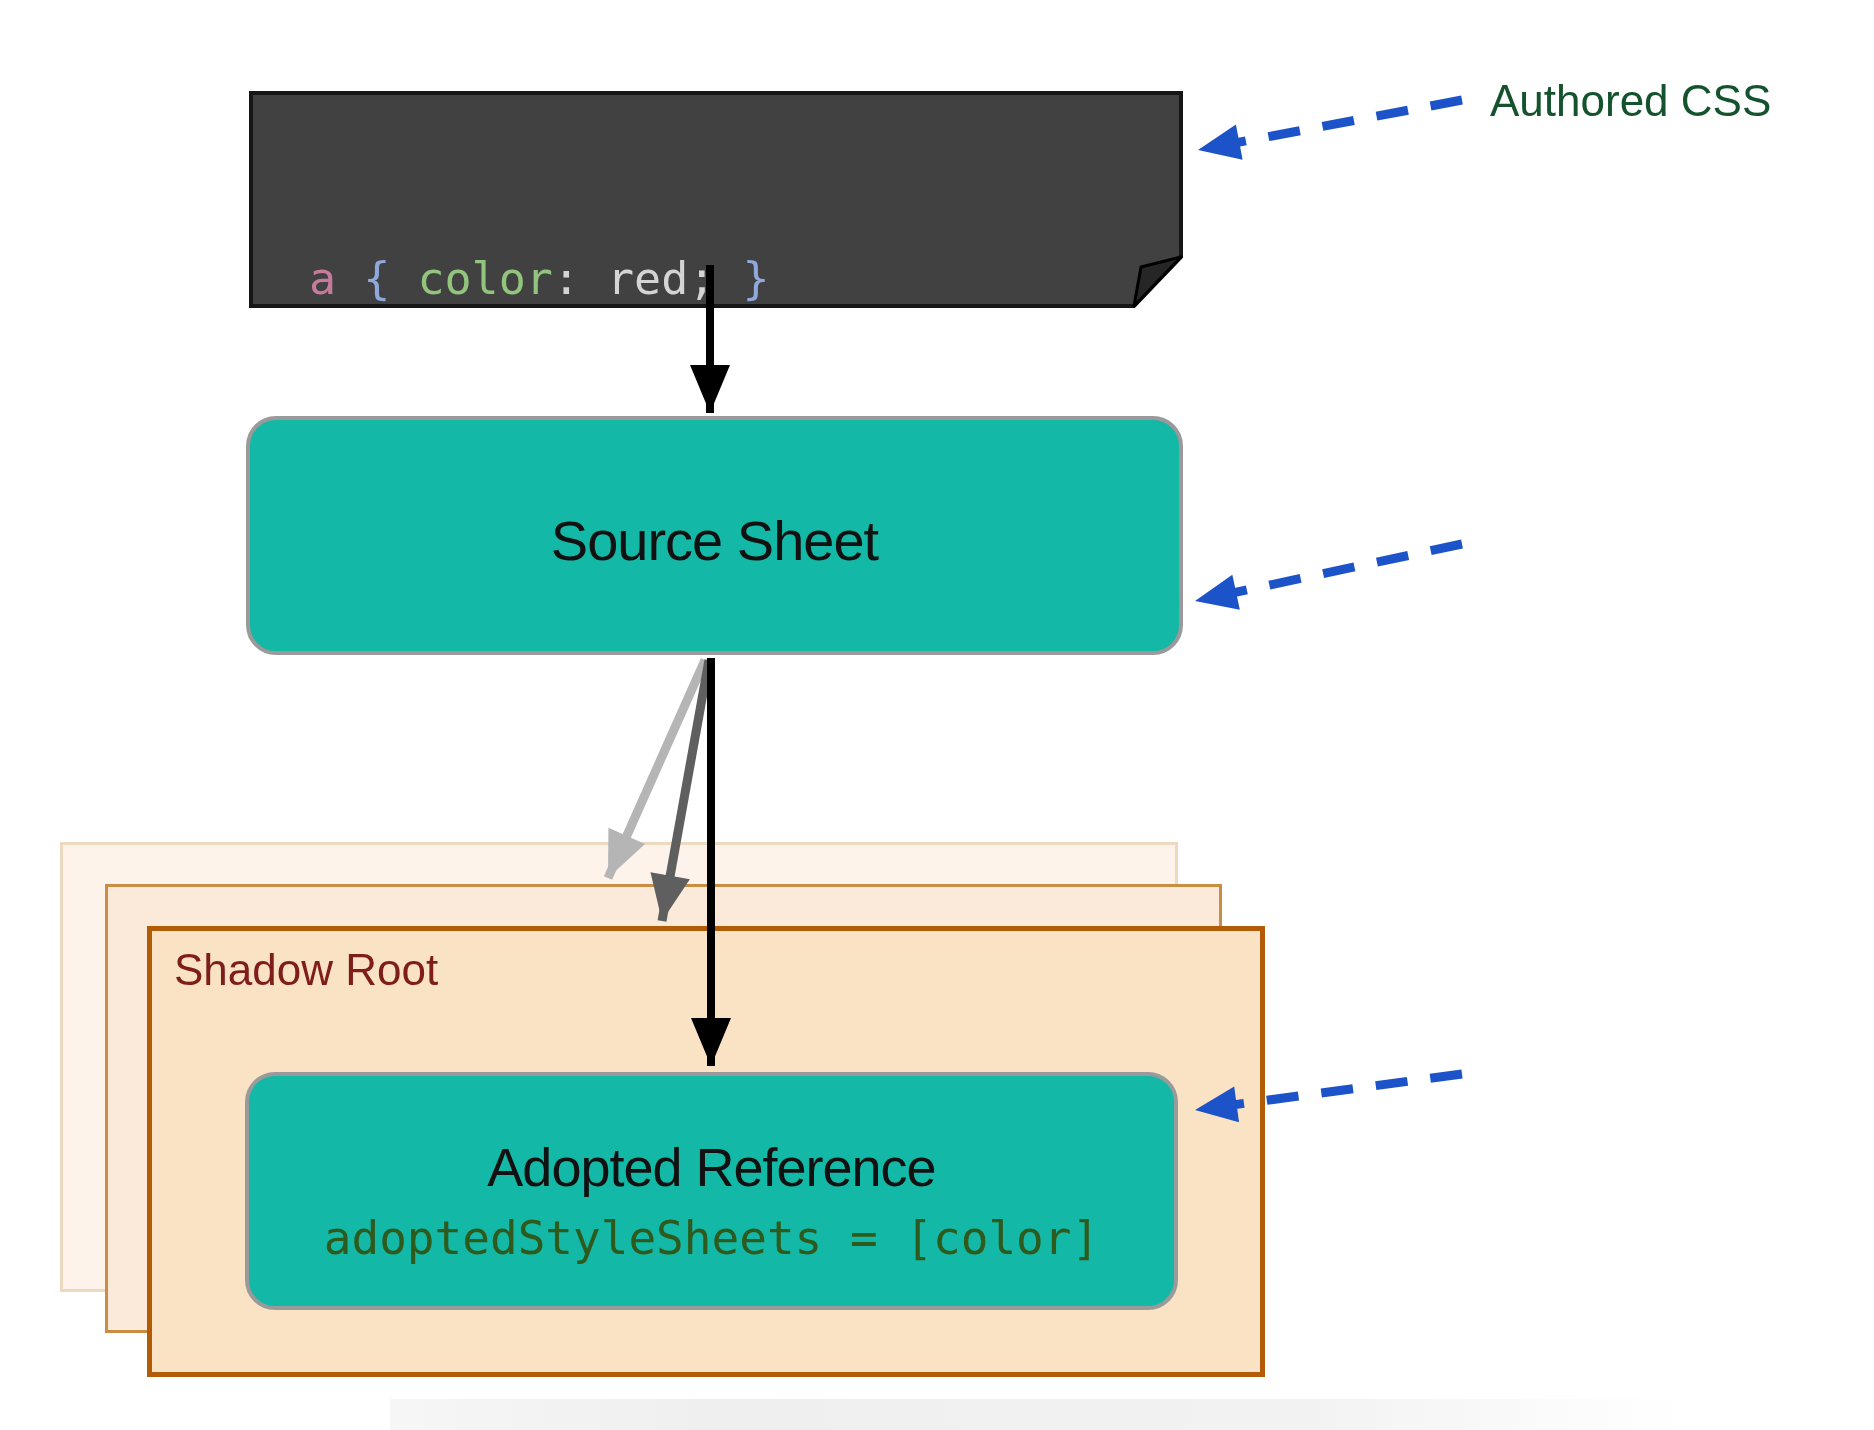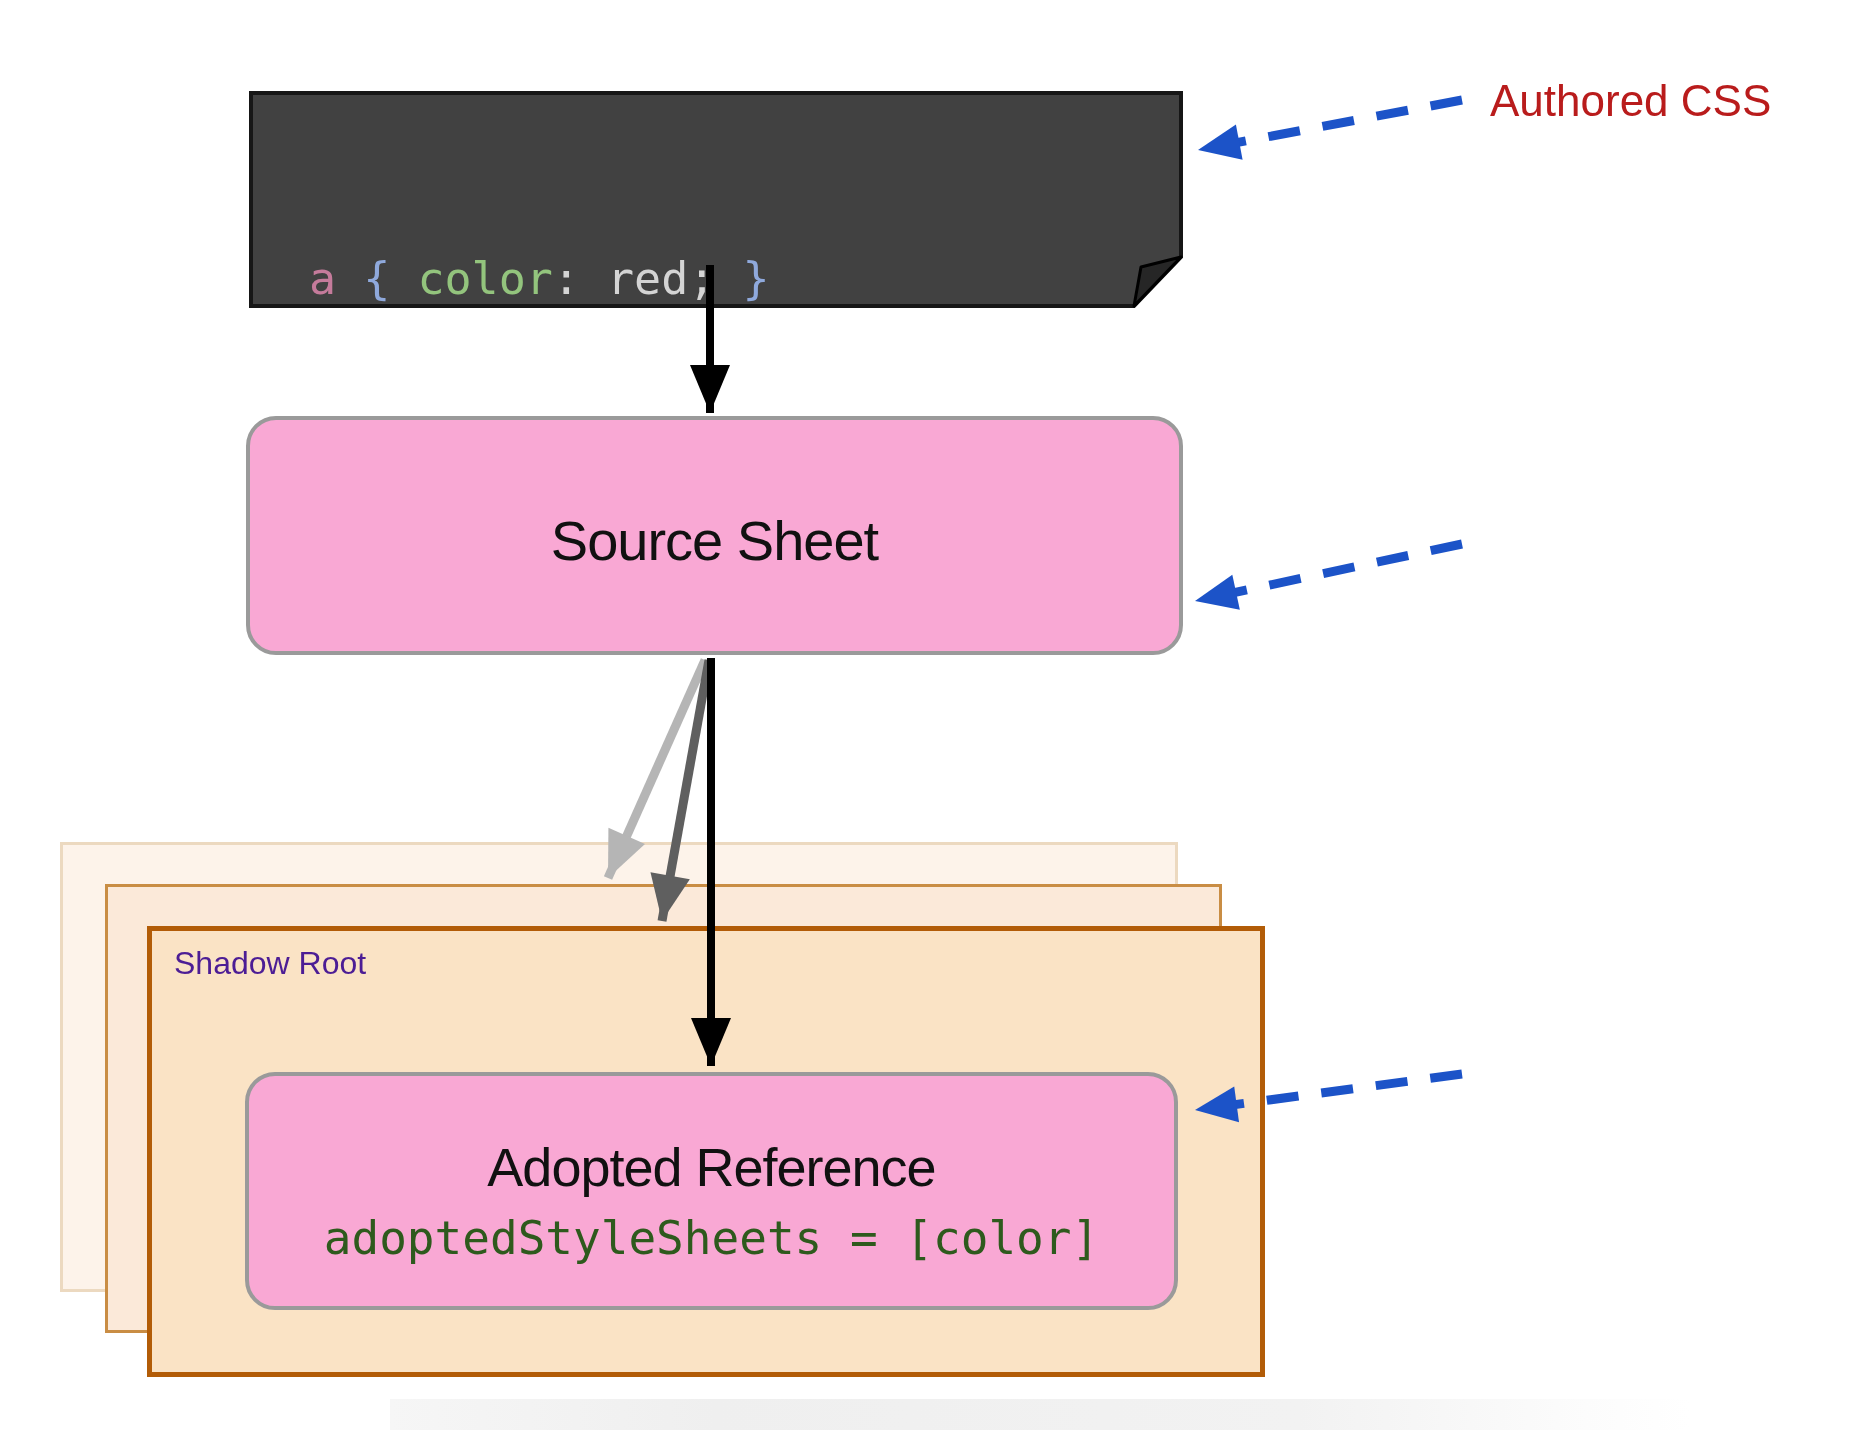--- a/index.html
+++ b/index.html
@@ -18,40 +18,40 @@
     font-family:"DejaVu Sans Mono","Liberation Mono",monospace;
     font-size:45px;line-height:62px;white-space:pre;
   }
   .tok-sel{color:#c57b9b;}
   .tok-brace{color:#8fa9dc;}
   .tok-prop{color:#93c47d;}
   .tok-val{color:#d4d4d4;}
   
   .box{
     position:absolute;box-sizing:border-box;
-    background:#f9a8d4;border:4px solid #9a9a9a;border-radius:30px;
+    background:#14b8a6;border:4px solid #9a9a9a;border-radius:30px;
     display:flex;flex-direction:column;align-items:center;justify-content:center;
     text-align:center;
   }
   .source-box{left:246px;top:416px;width:937px;height:239px;padding-top:10px;}
   .box-title{color:#111111;font-size:56px;line-height:62px;letter-spacing:-1px;}
   .box-code{
     font-family:"DejaVu Sans Mono","Liberation Mono",monospace;
     font-size:46px;line-height:56px;color:#2e5a1d;margin-top:12px;white-space:pre;
   }
   
   .sheet{position:absolute;box-sizing:border-box;}
   .sheet-back{left:60px;top:842px;width:1118px;height:450px;background:#fdf3ea;border:3px solid #ecd9c0;}
   .sheet-middle{left:105px;top:884px;width:1117px;height:449px;background:#fbe9d9;border:3px solid #c98d44;}
   .sheet-front{left:147px;top:926px;width:1118px;height:451px;background:#fae3c5;border:5px solid #b25c07;}
-  .shadow-label{position:absolute;left:22px;top:14px;font-size:32px;color:#4c1d95;}
+  .shadow-label{position:absolute;left:22px;top:14px;font-size:44px;color:#7f1d1d;}
   .adopted-box{position:absolute;left:93px;top:141px;width:933px;height:238px;padding-top:20px;}
   .adopted-box .box-title{font-size:54px;}
   
-  .ann-label{position:absolute;left:1490px;font-size:44px;line-height:50px;color:#b91c1c;white-space:nowrap;}
+  .ann-label{position:absolute;left:1490px;font-size:44px;line-height:50px;color:#14532d;white-space:nowrap;}
   .ann-authored{top:76px;}
   .ann-instantiation{top:514px;}
   .ann-application{top:1048px;}
   
   .arrow-layer{position:absolute;left:0;top:0;width:1874px;height:1430px;pointer-events:none;}
   
   .bottom-band{
     position:absolute;left:390px;top:1399px;width:1300px;height:31px;
     background:linear-gradient(90deg,#f6f6f6 0%,#efefef 25%,#f2f2f2 70%,#fcfcfc 92%,#ffffff 100%);
   }

